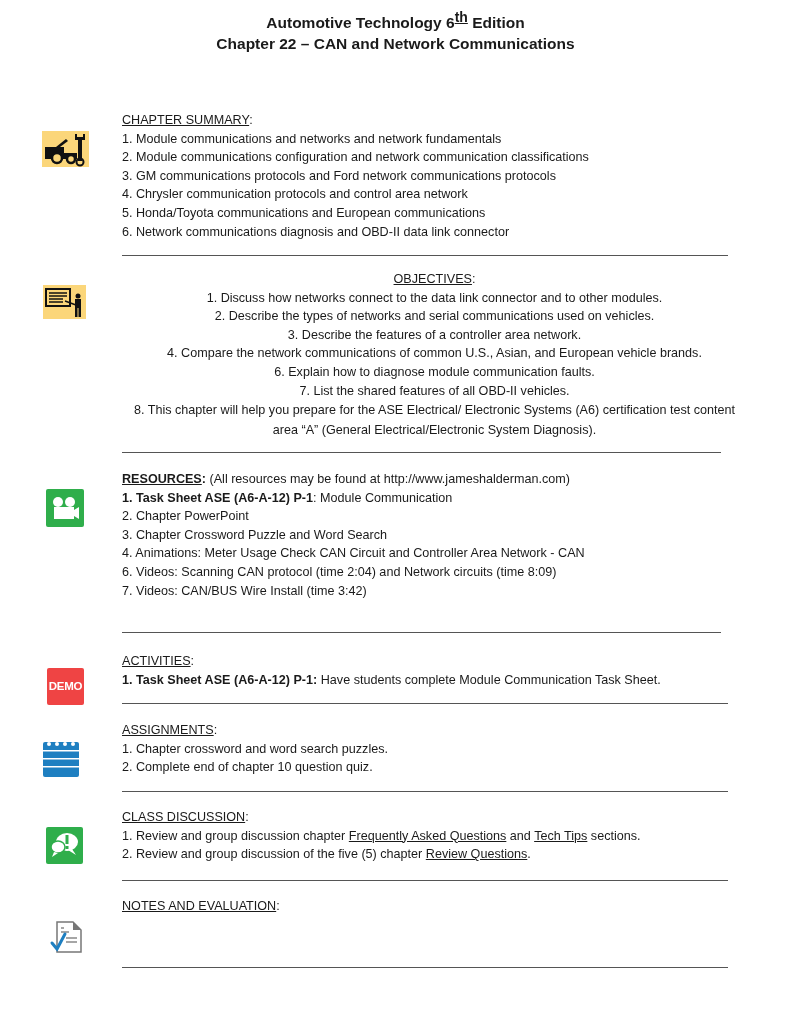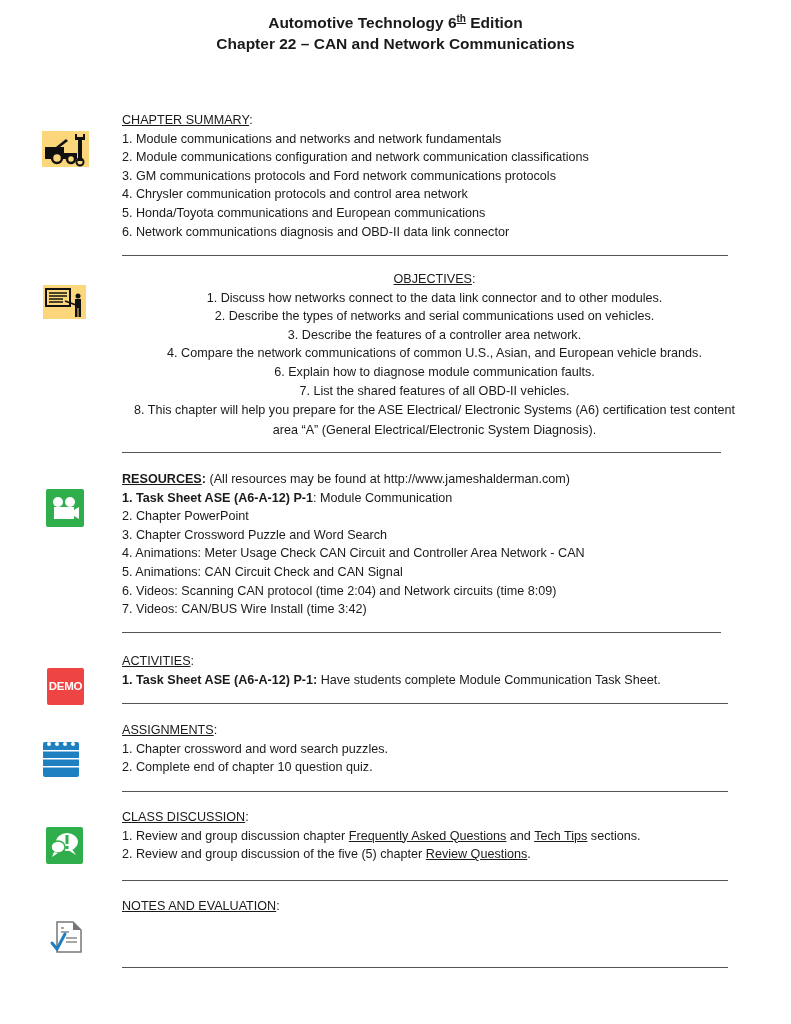--- a/index.html
+++ b/index.html
@@ -1,20 +1,20 @@
 <!DOCTYPE html>
 <html><head>
 <meta charset="utf-8">
 <style>
   html, body { margin: 0; padding: 0; background: #ffffff; }
   body { width: 791px; height: 1024px; position: relative; overflow: hidden;
          font-family: "Liberation Sans", "DejaVu Sans", sans-serif; color: #1a1a1a; }
   .header { position: absolute; top: 12px; left: 0; width: 791px; text-align: center;
             font-weight: bold; font-size: 15.5px; line-height: 21px; }
-  .header sup { font-size: 10px; vertical-align: 6px; line-height: 0; text-decoration: underline; }
+  .header sup { font-size: 14px; vertical-align: 6px; line-height: 0; text-decoration: underline; }
   .section { position: absolute; left: 122px; font-size: 12.6px; line-height: 18.6px; }
   .section .heading { font-weight: normal; }
   .section .heading .u { text-decoration: underline; }
   .section .item { white-space: nowrap; }
   .section .item.wrap { white-space: normal; width: 625px; }
   .b { font-weight: bold; }
   .ul { text-decoration: underline; }
   .rule { position: absolute; left: 122px; height: 1px; background: #555; }
   .icon { position: absolute; }
 </style>
@@ -85,21 +85,20 @@
     <rect x="8" y="18" width="20" height="12" fill="#fff"></rect>
     <path d="M28 21 L33 18 L33 30 L28 27 Z" fill="#fff"></path>
   </svg>
 </div>
 <div class="section" style="top:470px;">
   <div><span class="b ul">RESOURCES</span><span class="b">:</span><span> (All resources may be found at http://www.jameshalderman.com)</span></div>
   <div class="item"><span class="b">1. Task Sheet ASE (A6-A-12) P-1</span><span>: Module Communication</span></div>
   <div class="item">2. Chapter PowerPoint</div>
   <div class="item">3. Chapter Crossword Puzzle and Word Search</div>
   <div class="item">4. Animations: Meter Usage Check CAN Circuit and Controller Area Network - CAN</div>
-  <div class="item">5. Animations: CAN Circuit Check and CAN Signal</div>
   <div class="item">6. Videos: Scanning CAN protocol (time 2:04) and Network circuits (time 8:09)</div>
   <div class="item">7. Videos: CAN/BUS Wire Install (time 3:42)</div>
 </div>
 <div class="rule" style="top:632px;width:599px;"></div>
 
 <div class="icon" style="left:47px;top:668px;width:37px;height:37px;background:#ef4444;border-radius:2px;color:#fff;font-weight:bold;font-size:11.5px;line-height:37px;text-align:center;font-family:'Liberation Sans', sans-serif;letter-spacing:-0.3px;">
   <span>DEMO</span>
 </div>
 <div class="section" style="top:652px;">
   <div class="heading"><span class="u">ACTIVITIES</span><span>:</span></div>

